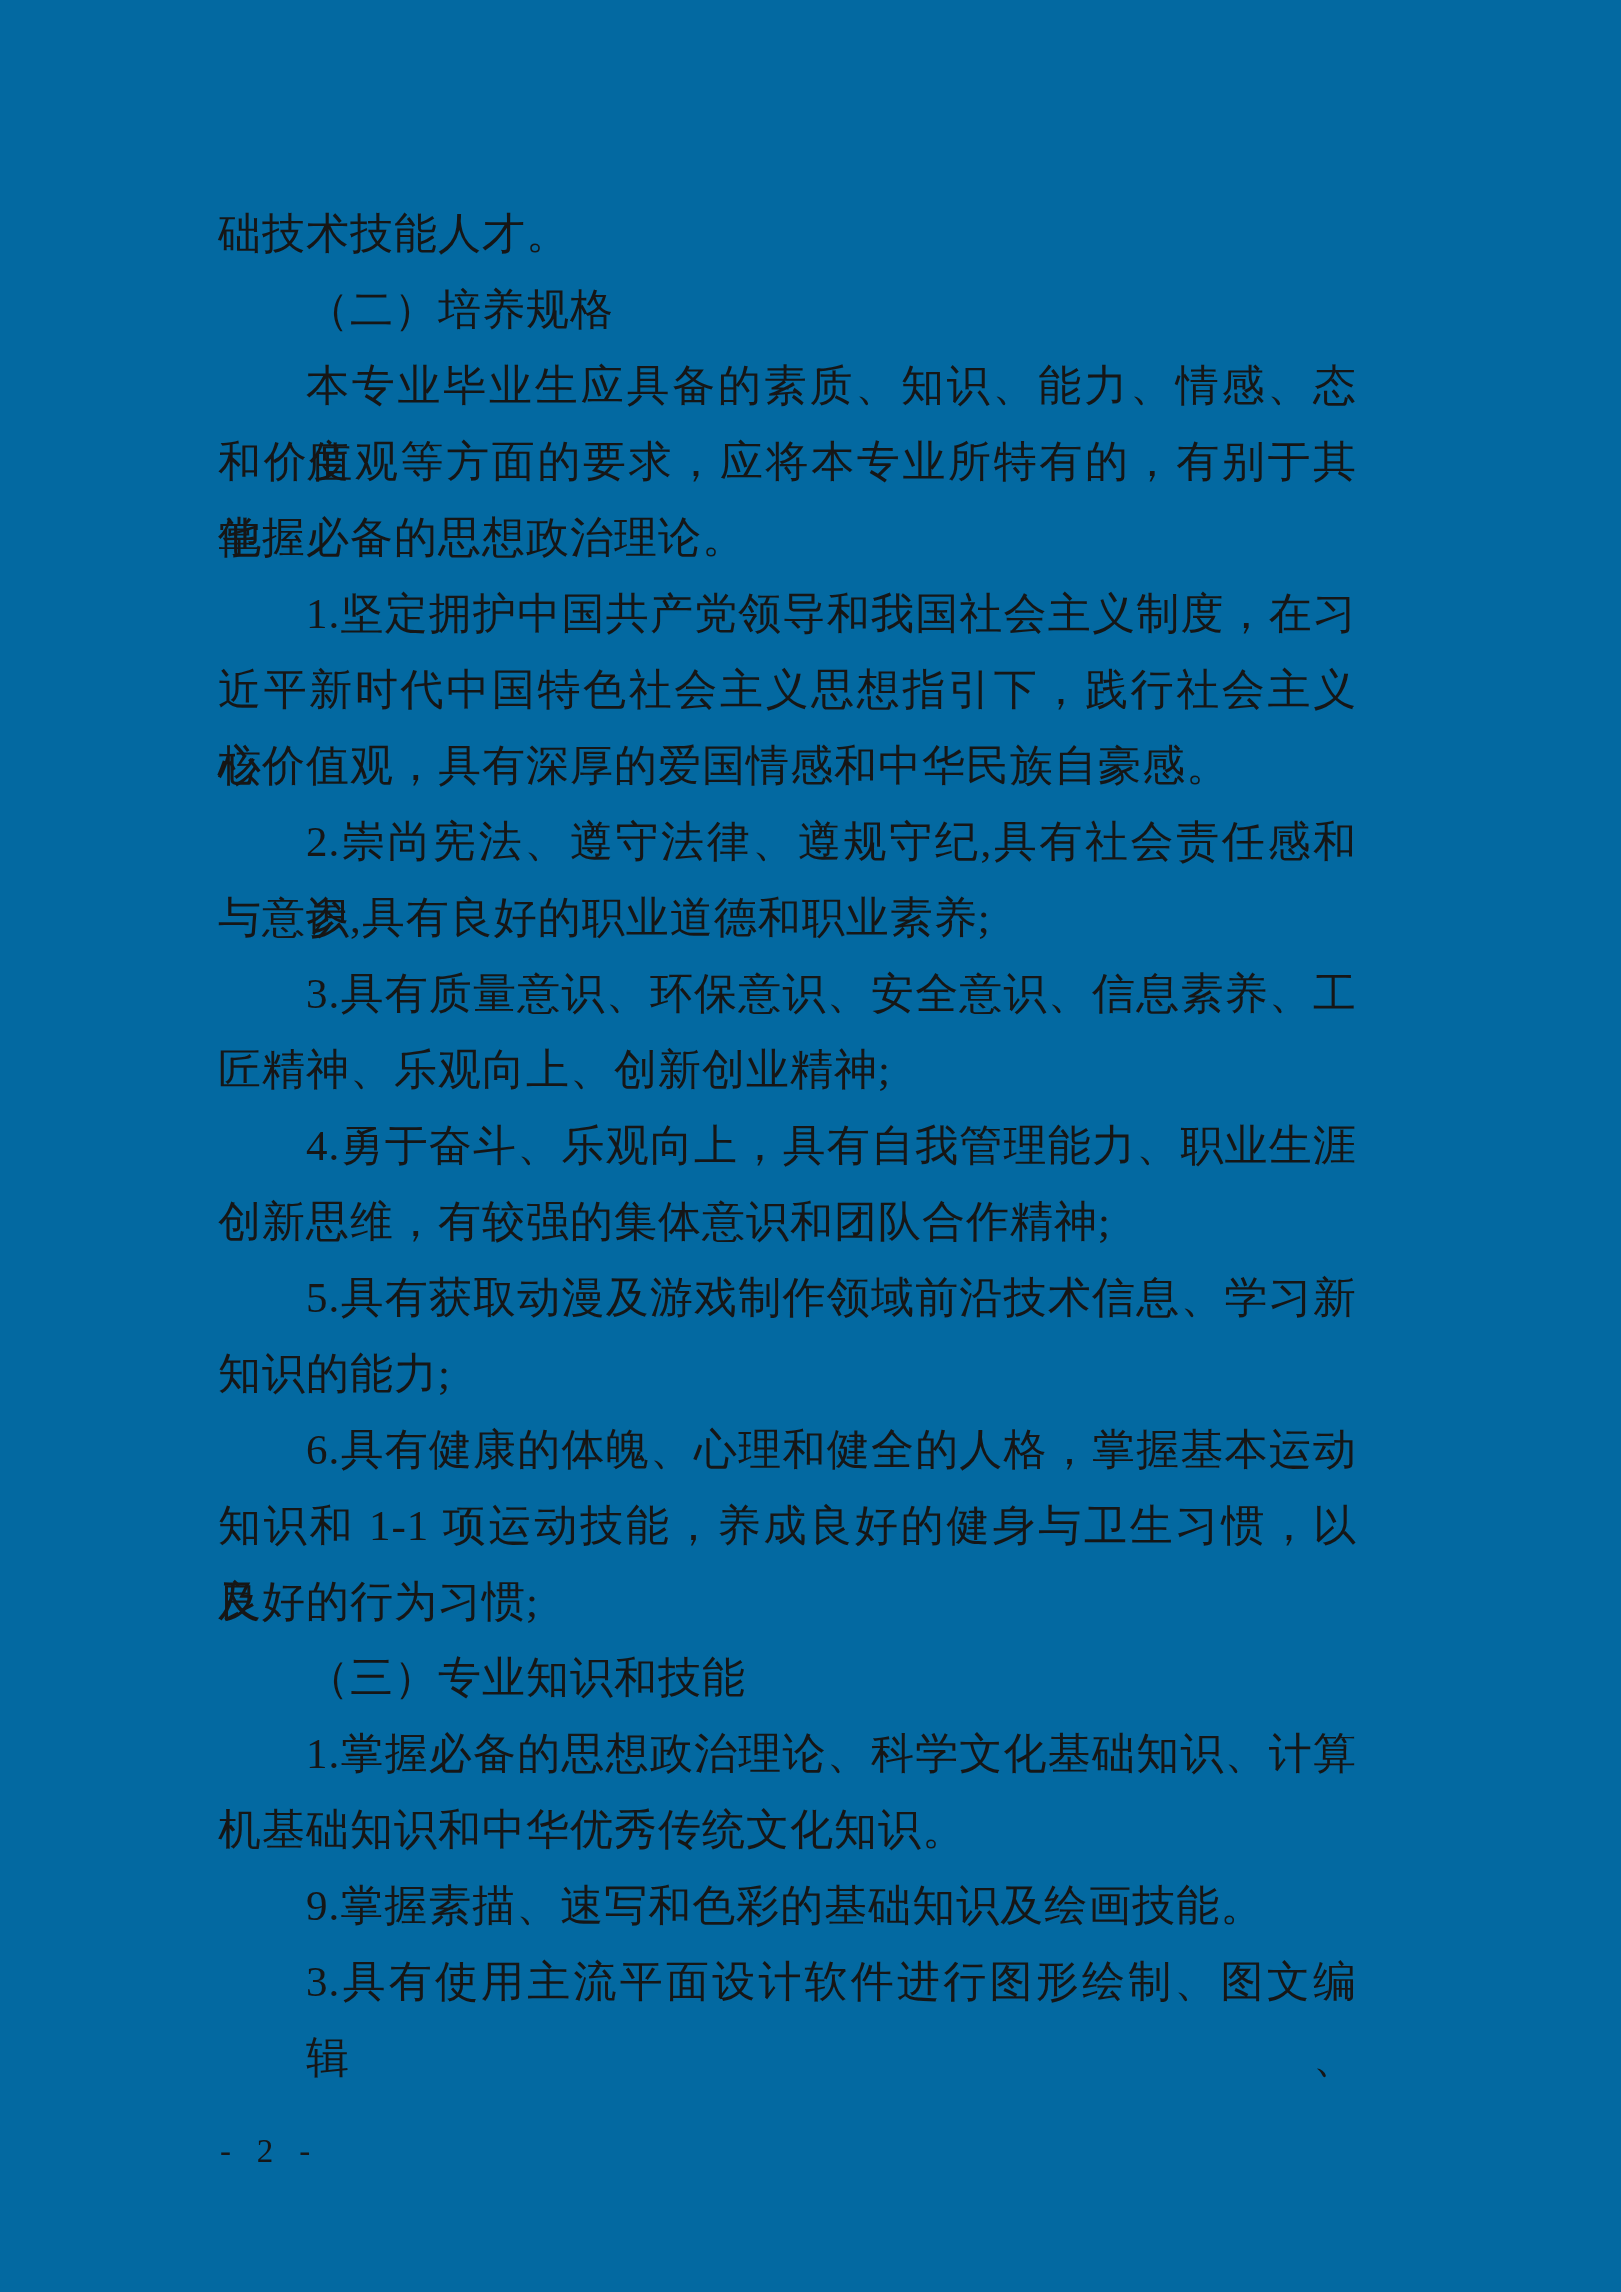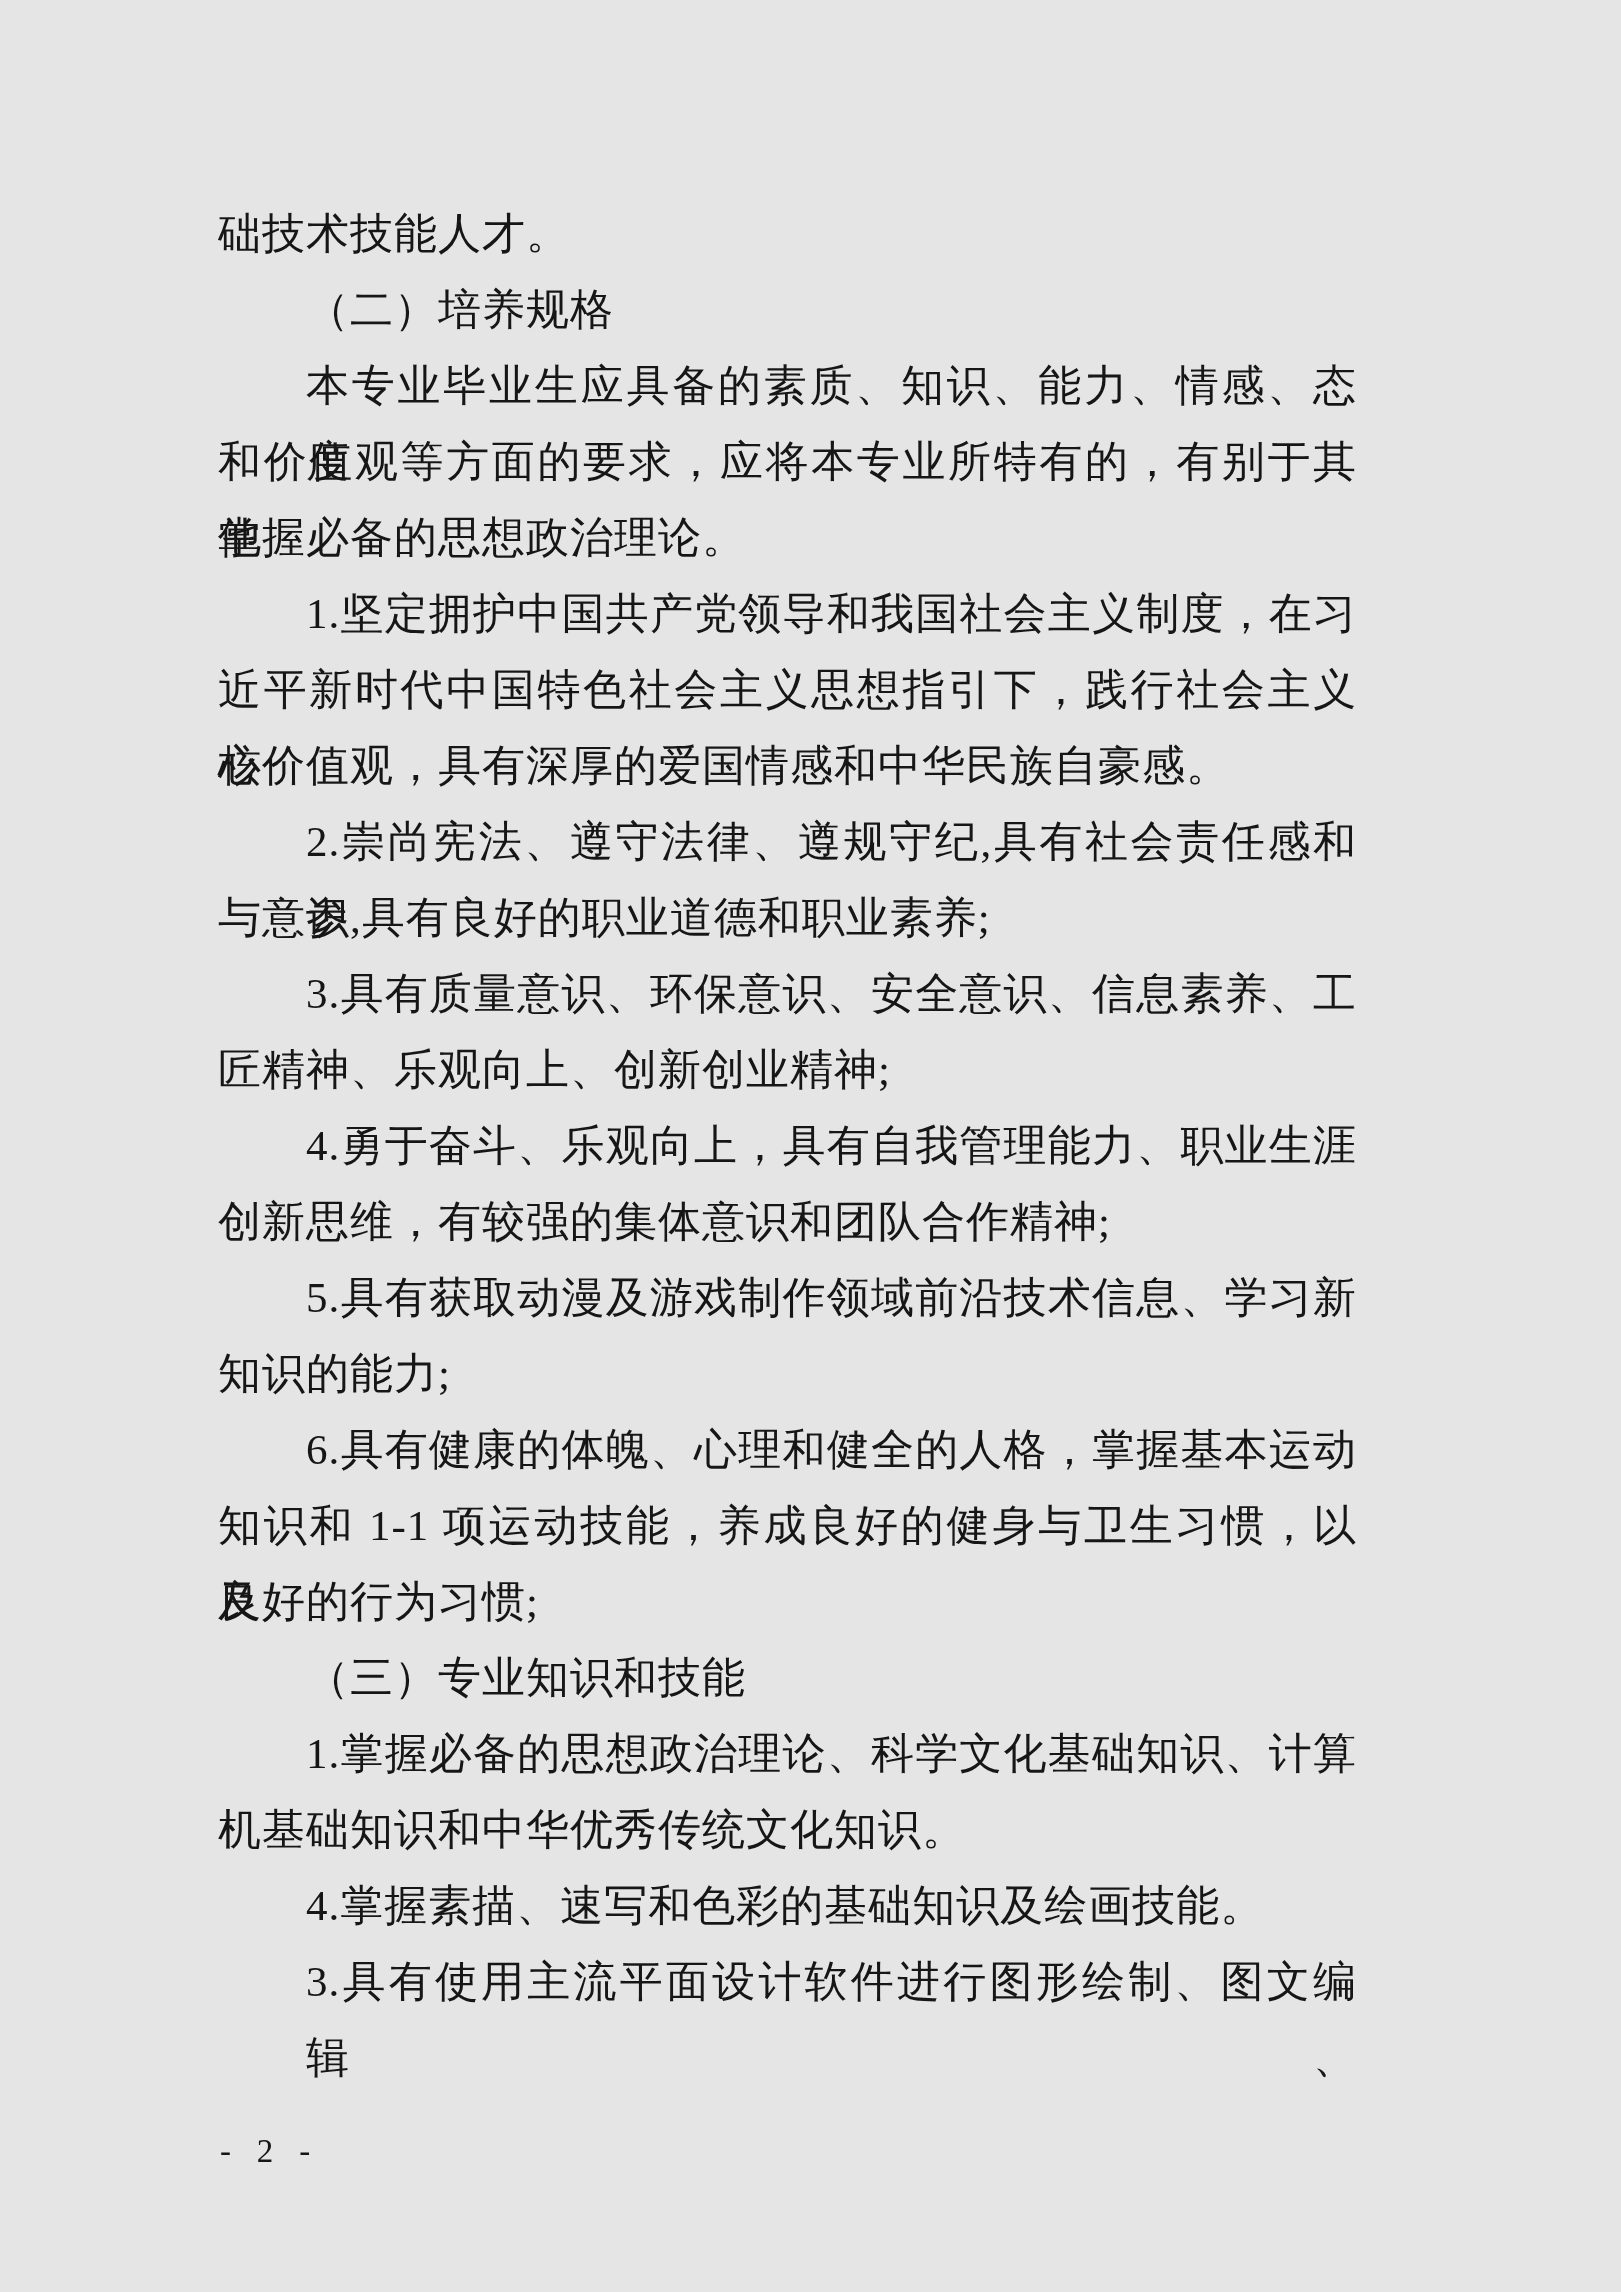--- a/index.html
+++ b/index.html
@@ -1,20 +1,20 @@
 <!DOCTYPE html>
 <html><head>
 <meta charset="utf-8">
 <style>
   html,body{margin:0;padding:0;}
   body{background:#ffffff;}
   .page{
     position:relative;
     width:1621px;height:2293px;
-    background:#e5e5e5;
+    background:#0369a1;
     color:#161616;
     font-family:"Liberation Serif","DejaVu Serif",serif;
     overflow:hidden;
   }
   .text-block{
     position:absolute;
     left:218px;top:196px;
     width:1139px;
   }
   .line{
@@ -59,19 +59,19 @@
     <div class="line ind jst">4.勇于奋斗、乐观向上，具有自我管理能力、职业生涯</div>
     <div class="line">创新思维，有较强的集体意识和团队合作精神;</div>
     <div class="line ind jst">5.具有获取动漫及游戏制作领域前沿技术信息、学习新</div>
     <div class="line">知识的能力;</div>
     <div class="line ind jst">6.具有健康的体魄、心理和健全的人格，掌握基本运动</div>
     <div class="line jst">知识和 1-1 项运动技能，养成良好的健身与卫生习惯，以及</div>
     <div class="line">良好的行为习惯;</div>
     <div class="line ind">（三）专业知识和技能</div>
     <div class="line ind jst">1.掌握必备的思想政治理论、科学文化基础知识、计算</div>
     <div class="line">机基础知识和中华优秀传统文化知识。</div>
-    <div class="line ind">4.掌握素描、速写和色彩的基础知识及绘画技能。</div>
+    <div class="line ind">9.掌握素描、速写和色彩的基础知识及绘画技能。</div>
     <div class="line ind jst">3.具有使用主流平面设计软件进行图形绘制、图文编辑、</div>
   </div>
 
   <div class="footer">- 2 -</div>
 </div>
 
 
 </body></html>

